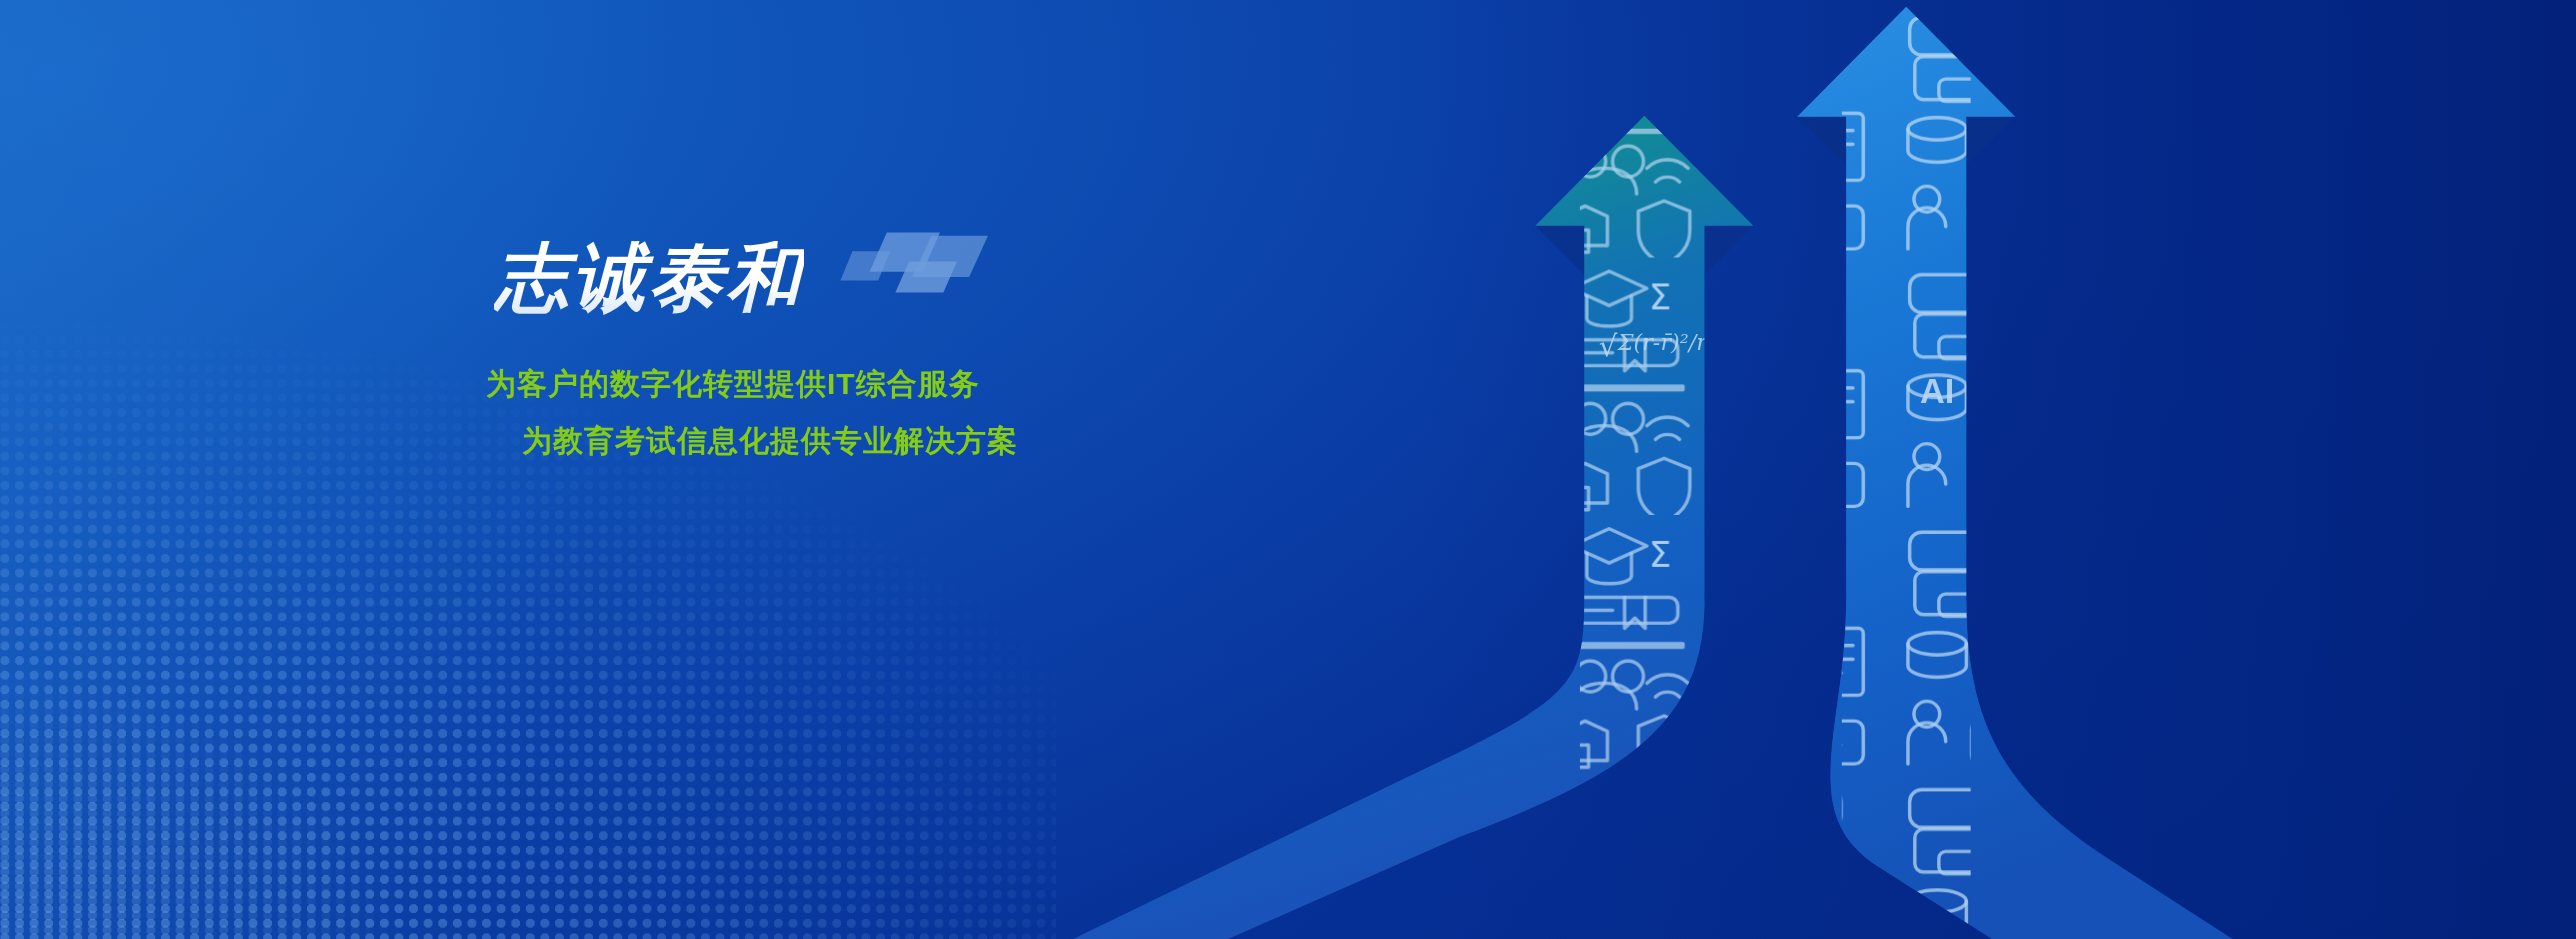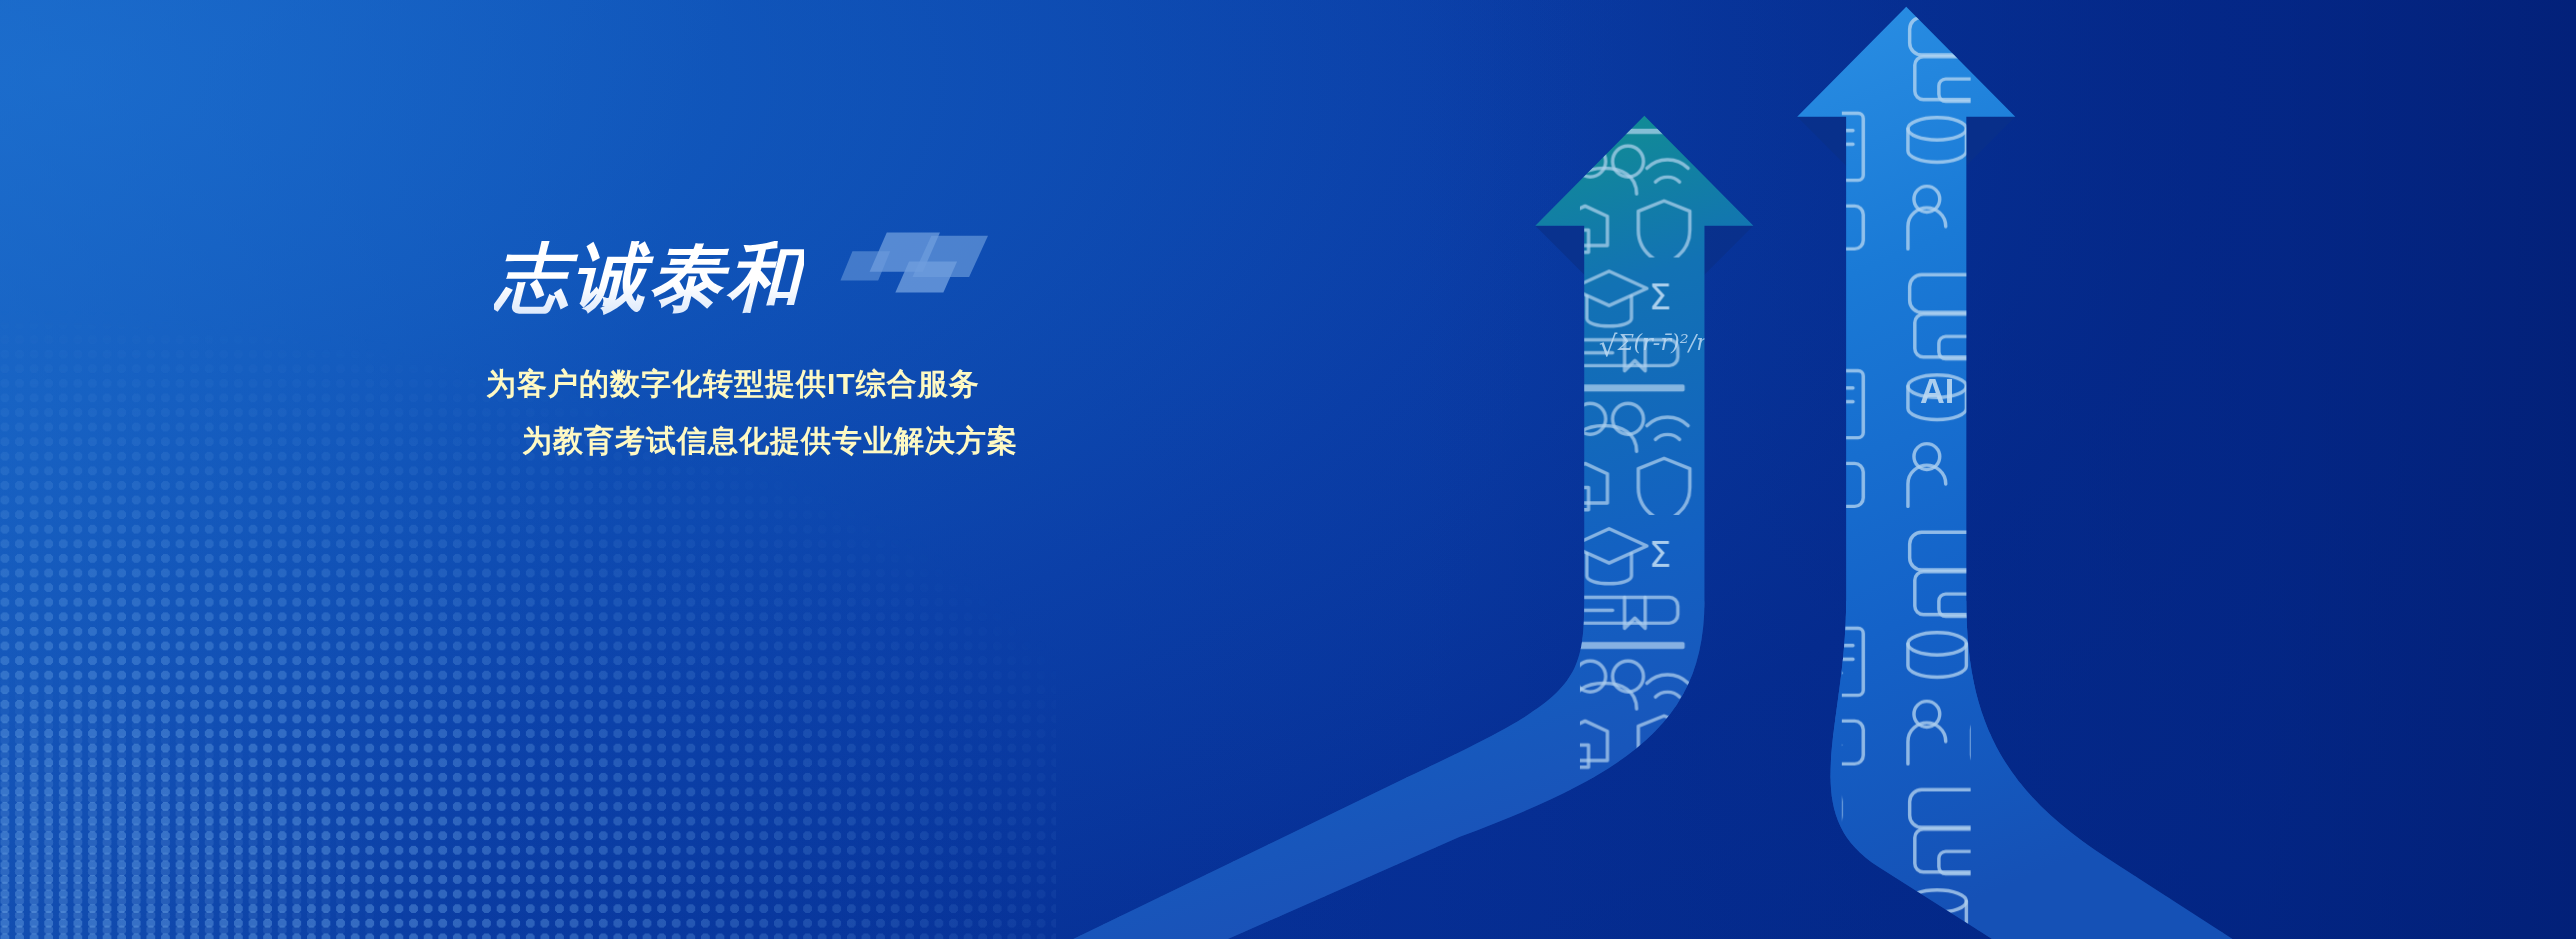--- a/index.html
+++ b/index.html
@@ -49,21 +49,21 @@
     color:#ffffff;
     background:linear-gradient(180deg,#ffffff 0%,#ffffff 58%,#dbe8fb 100%);
     -webkit-background-clip:text;background-clip:text;
     -webkit-text-fill-color:transparent;
     white-space:nowrap;
     margin-top:28px;
   }
   .brandmark{position:absolute;left:837px;top:222px;width:163px;height:74px;}
   .sub{
     position:absolute;left:486px;
-    font-size:30px;line-height:1;font-weight:700;color:#fef9c3;
+    font-size:30px;line-height:1;font-weight:700;color:#84cc16;
     letter-spacing:1px;white-space:nowrap;
   }
   .sub.l1{top:369px;}
   .sub.l2{top:426px;margin-left:36px;}
 
   
   .art{position:absolute;left:0;top:0;width:2576px;height:939px;}
 </style>
 </head>
 <body>

